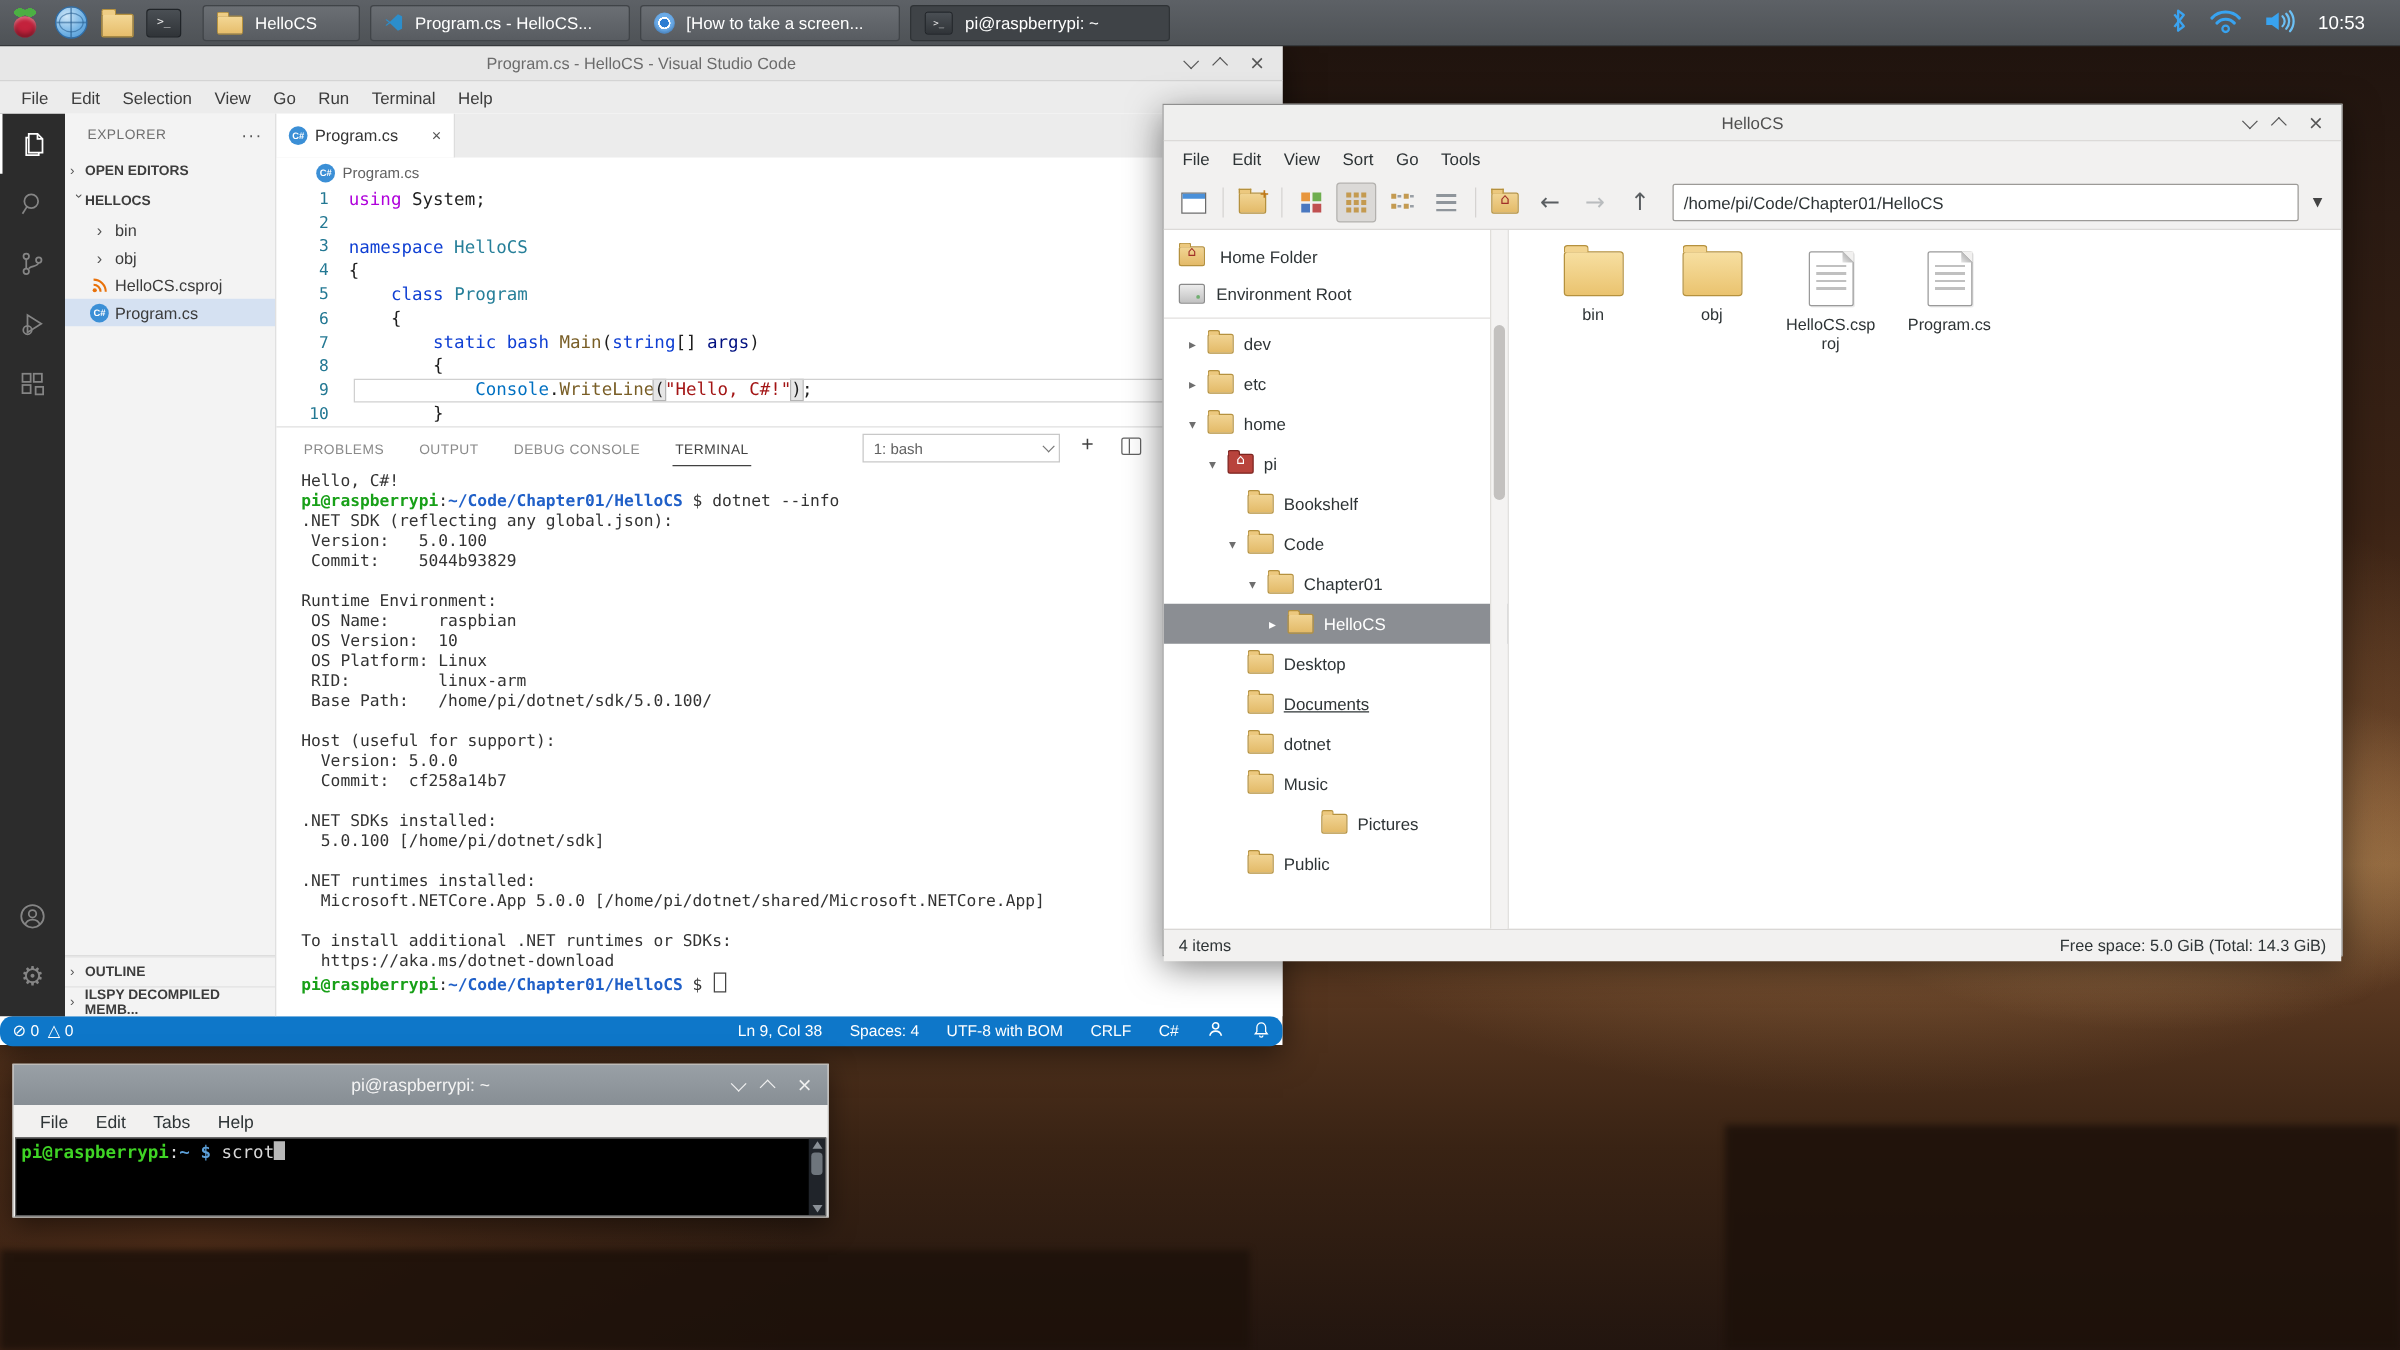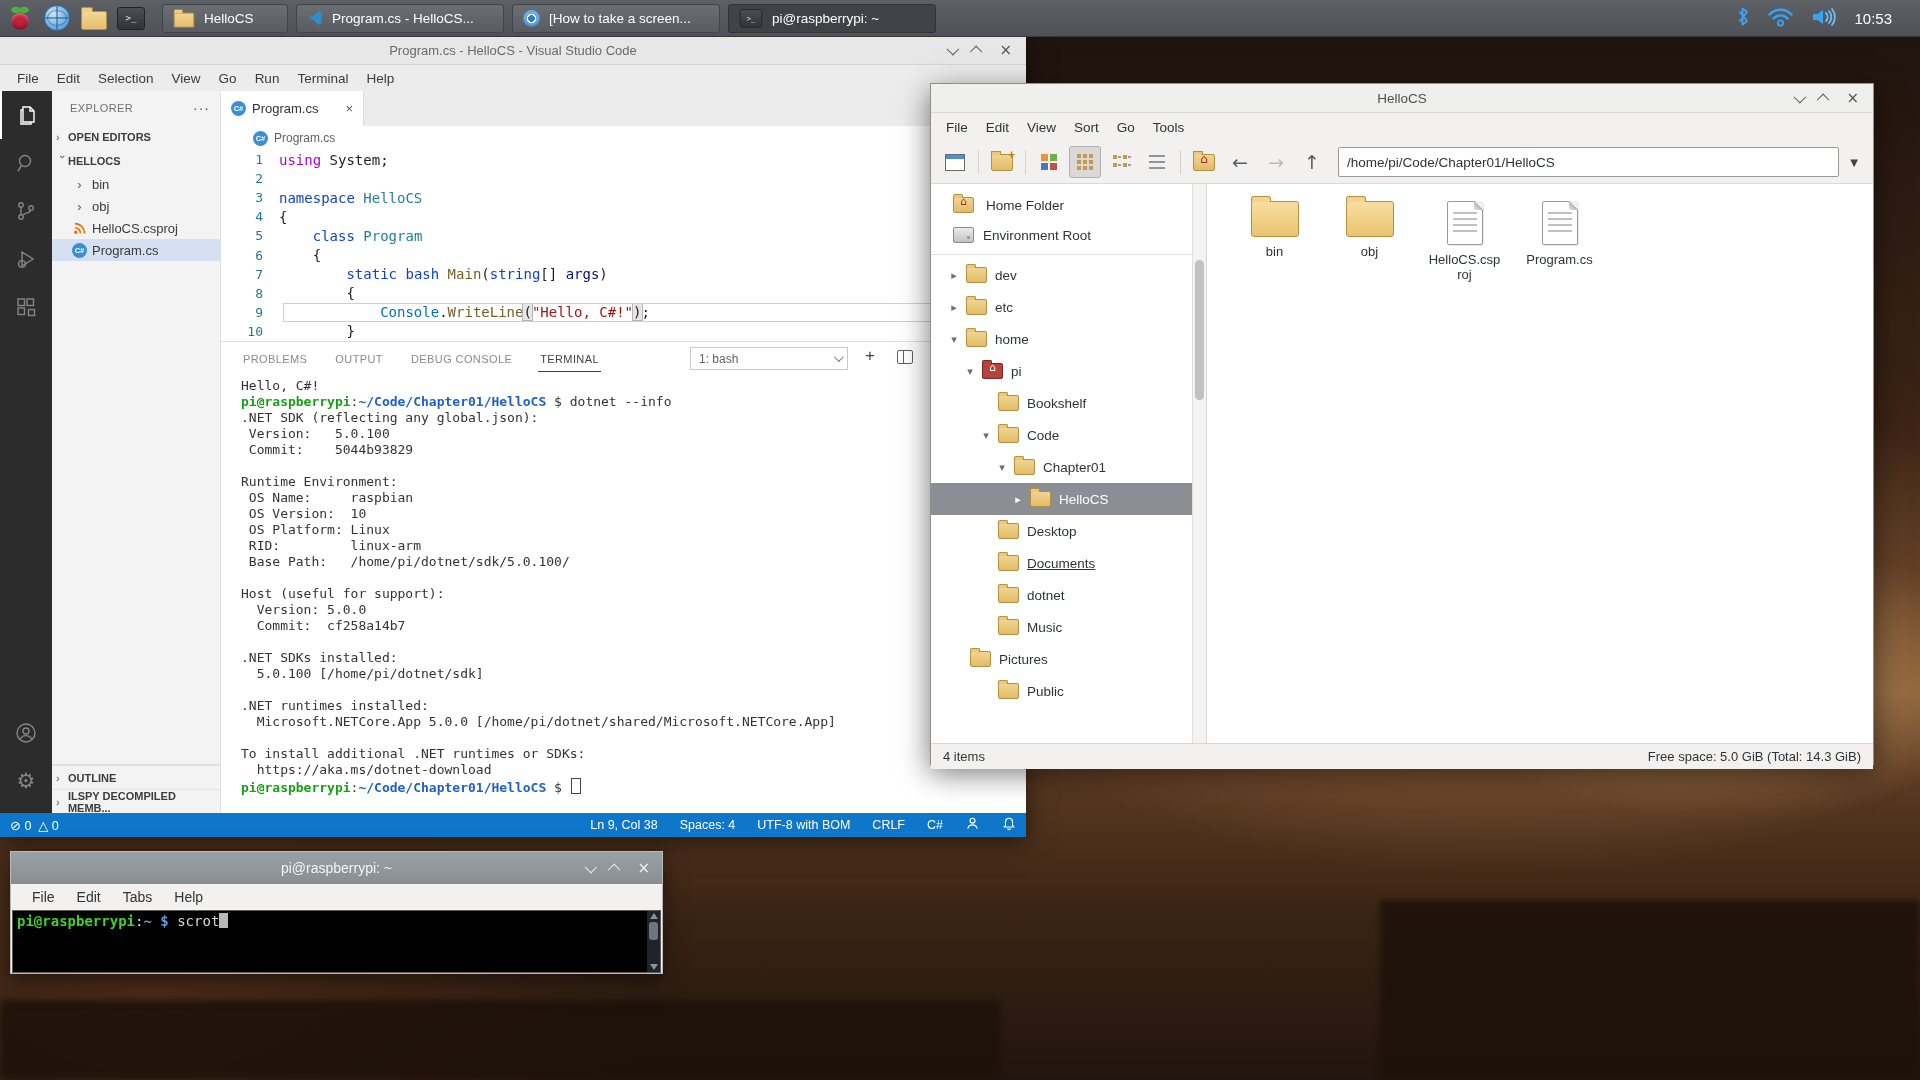--- a/index.html
+++ b/index.html
@@ -119,21 +119,21 @@
     display:flex;align-items:center;padding-left:8px;font-size:12px;color:#616161;}
   .shellsel .dd{margin-left:auto;margin-right:6px;border-right:1.4px solid #777;border-bottom:1.4px solid #777;width:6px;height:6px;transform:rotate(45deg) translateY(-2px);}
   .paddbtn{position:absolute;left:644px;top:4px;font-size:17px;color:#424242;}
   .psplit{position:absolute;left:676px;top:8px;width:14px;height:12px;border:1.3px solid #616161;border-radius:2px;}
   .psplit::before{content:"";position:absolute;left:5px;top:0;bottom:0;border-left:1.3px solid #616161;}
   .vsterm{flex:1;padding:4px 0 0 20px;overflow:hidden;}
   .vsterm .tl{font-family:"DejaVu Sans Mono",monospace;font-size:13px;line-height:16px;min-height:16px;white-space:pre;color:#333;}
   .sg-pl{color:#333;}.sg-g{color:#18a018;font-weight:bold;}.sg-b{color:#2060c8;font-weight:bold;}
   .curbox{display:inline-block;width:8px;height:14px;border:1px solid #444;vertical-align:-2px;margin-left:1px;}
 
-  .statusbar{height:24px;background:#0e77c9;color:#fff;display:flex;align-items:center;font-size:12.5px;padding:0 10px;}
+  .statusbar{height:24px;background:#0e77c9;color:#fff;display:flex;align-items:center;font-size:12.5px;padding:0 10px;border-radius:10px;}
   .statusbar .lft{display:flex;gap:12px;align-items:center;}
   .statusbar .glyph{font-size:13px;}
   .statusbar .rgt{margin-left:auto;display:flex;gap:22px;align-items:center;}
   .sbicon svg{stroke:#fff;fill:none;stroke-width:1.3;}
 
   
   #fm{position:absolute;left:930px;top:83px;width:944px;height:682px;z-index:3;background:#f2f1f0;
     border:1px solid #8f8f8f;box-shadow:0 8px 28px rgba(0,0,0,.55);box-sizing:border-box;}
   .fm-titlebar{height:28px;background:#efefee;border-bottom:1px solid #dcdad8;position:relative;display:flex;align-items:center;}
   .fm-title{position:absolute;left:0;right:0;text-align:center;color:#4f4f4f;font-size:13.5px;}
@@ -145,21 +145,21 @@
   .tbbtn.pressed{background:#dbd9d7;border:1px solid #b3b1ae;box-sizing:border-box;}
   .tbsep{width:1px;height:24px;background:#d5d3d1;margin:0 3px;flex:none;}
   .arrowg{font-family:"DejaVu Sans",sans-serif;font-size:19px;color:#5a5e61;}
   .arrowg.dis{color:#b9bcbe;}
   .fm-path{flex:1;height:28px;background:#fff;border:1px solid #9c9a97;border-radius:2px;margin-left:6px;
     display:flex;align-items:center;padding-left:8px;font-size:13.5px;color:#2e3436;}
   .fm-dd{width:22px;height:28px;display:flex;align-items:center;justify-content:center;color:#444;
     font-family:"DejaVu Sans",sans-serif;font-size:10px;flex:none;}
   .fm-content{display:flex;height:559px;background:#fff;}
   .fm-side{width:276px;border-right:1px solid #d9d7d5;position:relative;padding-top:6px;box-sizing:border-box;flex:none;overflow:hidden;}
-  .place{height:30px;display:flex;align-items:center;gap:9px;padding-left:22px;font-size:13.5px;color:#2e3436;}
+  .place{height:30px;display:flex;align-items:center;gap:9px;padding-left:12px;font-size:13.5px;color:#2e3436;}
   .fm-sep{height:1px;background:#e2e0de;margin:4px 0;}
   .trow{height:32px;display:flex;align-items:center;gap:5px;font-size:13.5px;color:#2e3436;}
   .trow.sel{background:#8b8e93;color:#fff;}
   .texp{width:14px;font-family:"DejaVu Sans",sans-serif;font-size:11px;color:#6e6e6e;text-align:center;flex:none;}
   .trow.sel .texp{color:#fff;}
   .tfold{position:relative;width:19px;height:14px;background:linear-gradient(#f1d493,#e3ba68);border:1px solid #b5913e;border-radius:2px;flex:none;margin-right:3px;}
   .tfold::before{content:"";position:absolute;top:-4px;left:-1px;width:8px;height:3px;background:#ecc87e;border:1px solid #b5913e;border-bottom:none;border-radius:2px 2px 0 0;}
   .tfold.home{background:#b8433c;border-color:#7c2520;}
   .tfold.home::before{background:#b8433c;border-color:#7c2520;}
   .tfold.home::after{content:"⌂";position:absolute;inset:-3px 0 0 0;color:#fff;font-size:11px;text-align:center;font-family:"DejaVu Sans",sans-serif;}
@@ -593,21 +593,21 @@
             <div class="trow" style="padding-left: 48px;">
               <span class="texp"></span>
               <span class="tfold"></span>
               <span class="tlbl">dotnet</span>
             </div>
             <div class="trow" style="padding-left: 48px;">
               <span class="texp"></span>
               <span class="tfold"></span>
               <span class="tlbl">Music</span>
             </div>
-            <div class="trow" style="padding-left: 20px;">
+            <div class="trow" style="padding-left: 71px; margin-left: 36px;">
               <span class="texp"></span>
               <span class="tfold"></span>
               <span class="tlbl">Pictures</span>
             </div>
             <div class="trow" style="padding-left: 48px;">
               <span class="texp"></span>
               <span class="tfold"></span>
               <span class="tlbl">Public</span>
             </div>
           </div>

